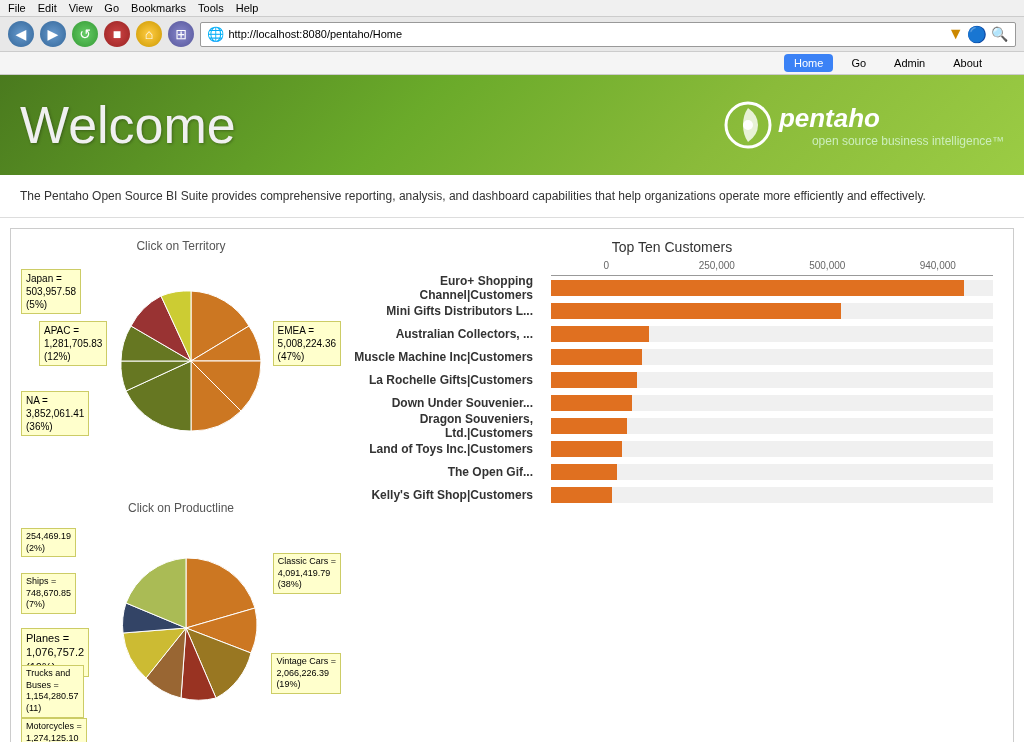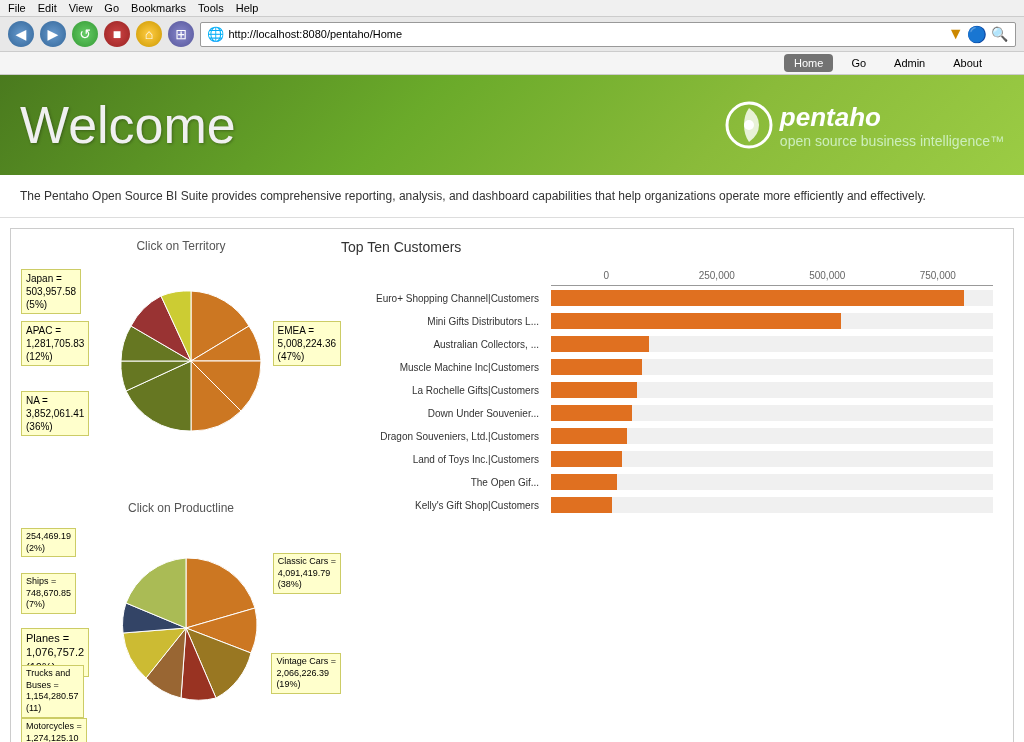--- a/index.html
+++ b/index.html
@@ -14,21 +14,21 @@
     .nav-back { background: radial-gradient(circle, #6699cc, #336699); color: white; }
     .nav-fwd { background: radial-gradient(circle, #6699cc, #336699); color: white; }
     .nav-refresh { background: radial-gradient(circle, #66cc66, #339933); color: white; }
     .nav-stop { background: radial-gradient(circle, #cc4444, #992222); color: white; }
     .nav-home { background: radial-gradient(circle, #ffcc44, #cc9900); color: white; }
     .nav-grid { background: radial-gradient(circle, #8888cc, #555599); color: white; }
     .address-bar { flex: 1; display: flex; align-items: center; background: white; border: 1px solid #999; border-radius: 2px; padding: 2px 6px; font-size: 11px; }
     .address-bar input { border: none; outline: none; flex: 1; font-size: 11px; }
     .nav-menu-bar { background: #f5f5f5; padding: 2px 8px; display: flex; align-items: center; gap: 8px; border-bottom: 1px solid #ccc; font-size: 11px; justify-content: flex-end; }
     .nav-item { padding: 3px 10px; cursor: pointer; border-radius: 3px; }
-    .nav-item.active { background: #737373; color: white; border-radius: 4px; }
+    .nav-item.active { background: #3b82f6; color: white; border-radius: 4px; }
 
     
     .page-content { background: white; min-height: 600px; }
 
     
     .header { background: linear-gradient(135deg, #4a7a1e 0%, #6aaa2a 40%, #8abb3a 70%, #9bcc44 100%); padding: 20px 20px; position: relative; overflow: hidden; }
     .header-welcome { font-size: 52px; color: #f0f0f0; font-weight: normal; text-shadow: 1px 1px 3px rgba(0,0,0,0.3); }
     .header-logo { position: absolute; right: 20px; top: 50%; transform: translateY(-50%); }
 
     
@@ -44,26 +44,26 @@
 
     
     .pie-area-1 { position: relative; height: 220px; }
     .pie-label { position: absolute; font-size: 10px; background: #ffffcc; border: 1px solid #cccc66; padding: 2px 4px; line-height: 1.3; white-space: nowrap; }
 
     
     .pie-area-2 { position: relative; height: 200px; }
 
     
     .right-panel { flex: 1; }
-    .bar-chart-title { font-size: 14px; color: #333; margin-bottom: 10px; font-weight: normal; }
+    .bar-chart-title { text-align: center; font-size: 14px; color: #333; margin-bottom: 0; font-weight: normal; }
     .bar-chart-area { padding: 5px 10px; }
     .bar-axis { display: flex; margin-left: 200px; margin-bottom: 4px; }
     .axis-label { font-size: 10px; color: #666; flex: 1; text-align: center; }
     .bar-row { display: flex; align-items: center; margin-bottom: 3px; height: 20px; }
-    .bar-label { width: 200px; text-align: right; padding-right: 12px; font-size: 10px; color: #333; flex-shrink: 0; }
+    .bar-label { width: 200px; text-align: right; padding-right: 18px; font-size: 12px; color: #333; flex-shrink: 0; font-weight: bold; }
     .bar-track { flex: 1; background: #f0f0f0; height: 16px; position: relative; }
     .bar-fill { height: 100%; background: #e07020; }
 
     
     svg { overflow: visible; }
   </style>
 </head>
 <body>
 
 <div class="browser-chrome">
@@ -106,21 +106,21 @@
     <div class="header-welcome">Welcome</div>
     <div class="header-logo">
       <div style="display:flex;align-items:center;">
         <svg width="50" height="50" viewBox="0 0 50 50">
           <circle cx="25" cy="25" r="22" fill="none" stroke="white" stroke-width="3"></circle>
           <path d="M25 8 Q35 15 35 25 Q35 35 25 42 Q20 35 20 25 Q20 15 25 8Z" fill="white" opacity="0.8"></path>
           <circle cx="25" cy="25" r="5" fill="white"></circle>
         </svg>
         <div style="margin-left:6px;">
           <div style="color:white;font-size:26px;font-weight:bold;font-style:italic;">pentaho</div>
-          <div style="color:#cceebb;font-size:14px;">open source business intelligence™</div>
+          <div style="color:#cceebb;font-size:12px;margin-left:33px;">open source business intelligence™</div>
         </div>
       </div>
     </div>
   </div>
 
   <div class="intro-text">The Pentaho Open Source BI Suite provides comprehensive reporting, analysis, and dashboard capabilities that help organizations operate more efficiently and effectively.</div>
 
   <div class="charts-container">
 
     <div class="left-panel">
@@ -141,21 +141,21 @@
             <path d="M80,80 L10,80 A70,70 0 0,1 20,45 Z" fill="#667722" stroke="white" stroke-width="1"></path>
 
             <path d="M80,80 L20,45 A70,70 0 0,1 50,15 Z" fill="#993333" stroke="white" stroke-width="1"></path>
 
             <path d="M80,80 L50,15 A70,70 0 0,1 80,10 Z" fill="#cccc33" stroke="white" stroke-width="1"></path>
           </svg>
 
           <div class="pie-label" style="left:0;top:8px;">
             Japan =<br>503,957.58<br>(5%)
           </div>
-          <div class="pie-label" style="left:0;top:60px;">
+          <div class="pie-label" style="left:18px;top:60px;">
             APAC =<br>1,281,705.83<br>(12%)
           </div>
           <div class="pie-label" style="left:0;top:130px;">
             NA =<br>3,852,061.41<br>(36%)
           </div>
           <div class="pie-label" style="right:0;top:60px;left:auto;">
             EMEA =<br>5,008,224.36<br>(47%)
           </div>
         </div>
       </div>
@@ -193,21 +193,21 @@
     </div>
 
     <div class="right-panel">
       <div class="bar-chart-title">Top Ten Customers</div>
       <div class="bar-chart-area">
 
         <div class="bar-axis">
           <div class="axis-label">0</div>
           <div class="axis-label">250,000</div>
           <div class="axis-label">500,000</div>
-          <div class="axis-label">750,000</div>
+          <div class="axis-label">940,000</div>
         </div>
 
         <div style="margin-left:200px;border-top:1px solid #999;margin-bottom:2px;"></div>
 
         <div id="bar-rows">
             <div class="bar-row">
     <div class="bar-label">Euro+ Shopping Channel|Customers</div>
     <div class="bar-track">
       <div class="bar-fill" style="width:93.33333333333333%"></div>
     </div>

